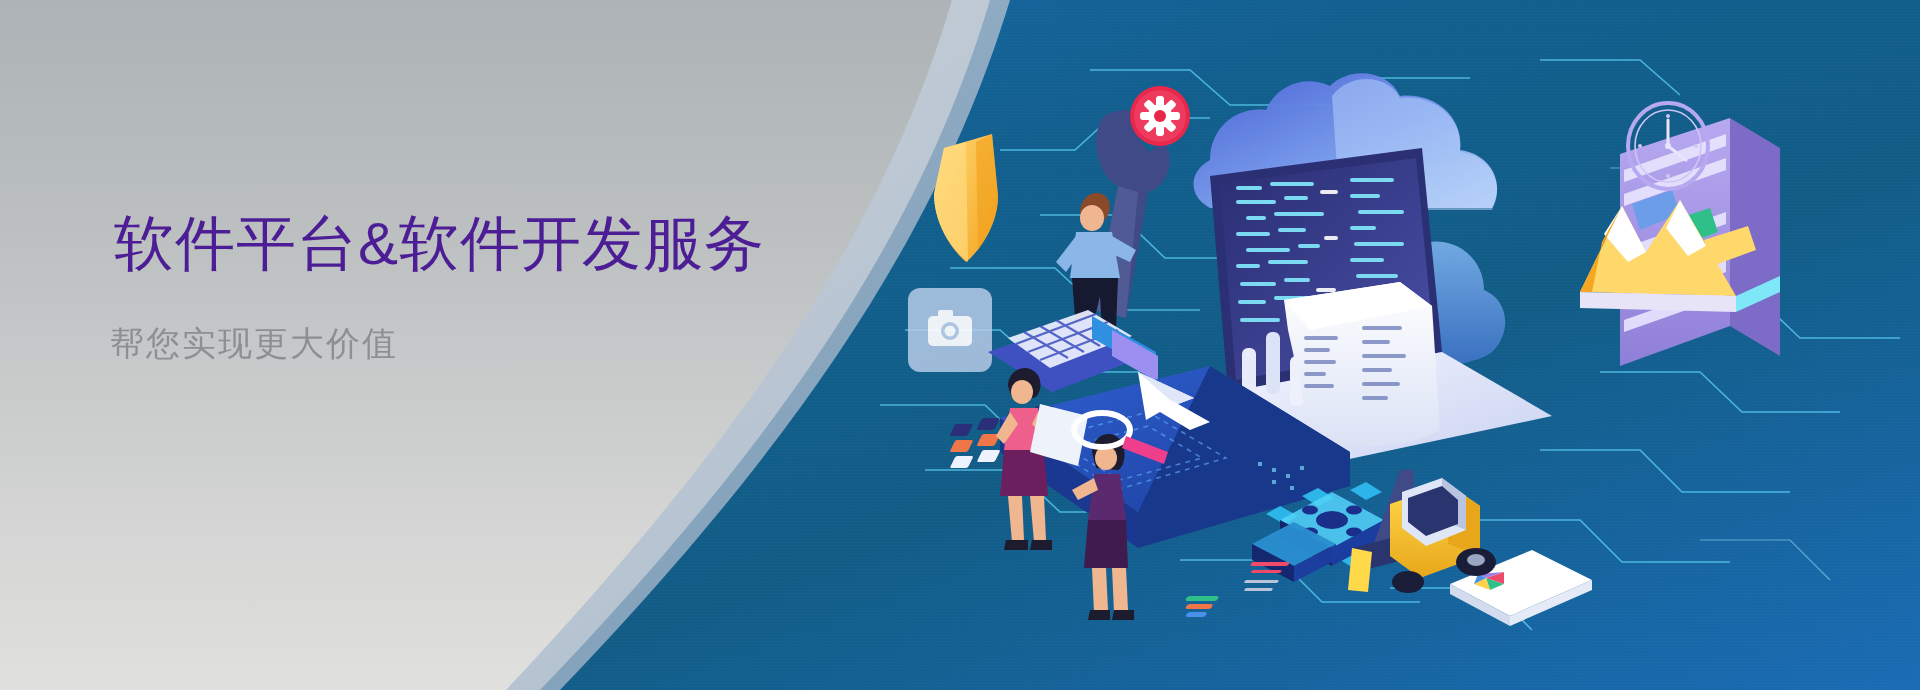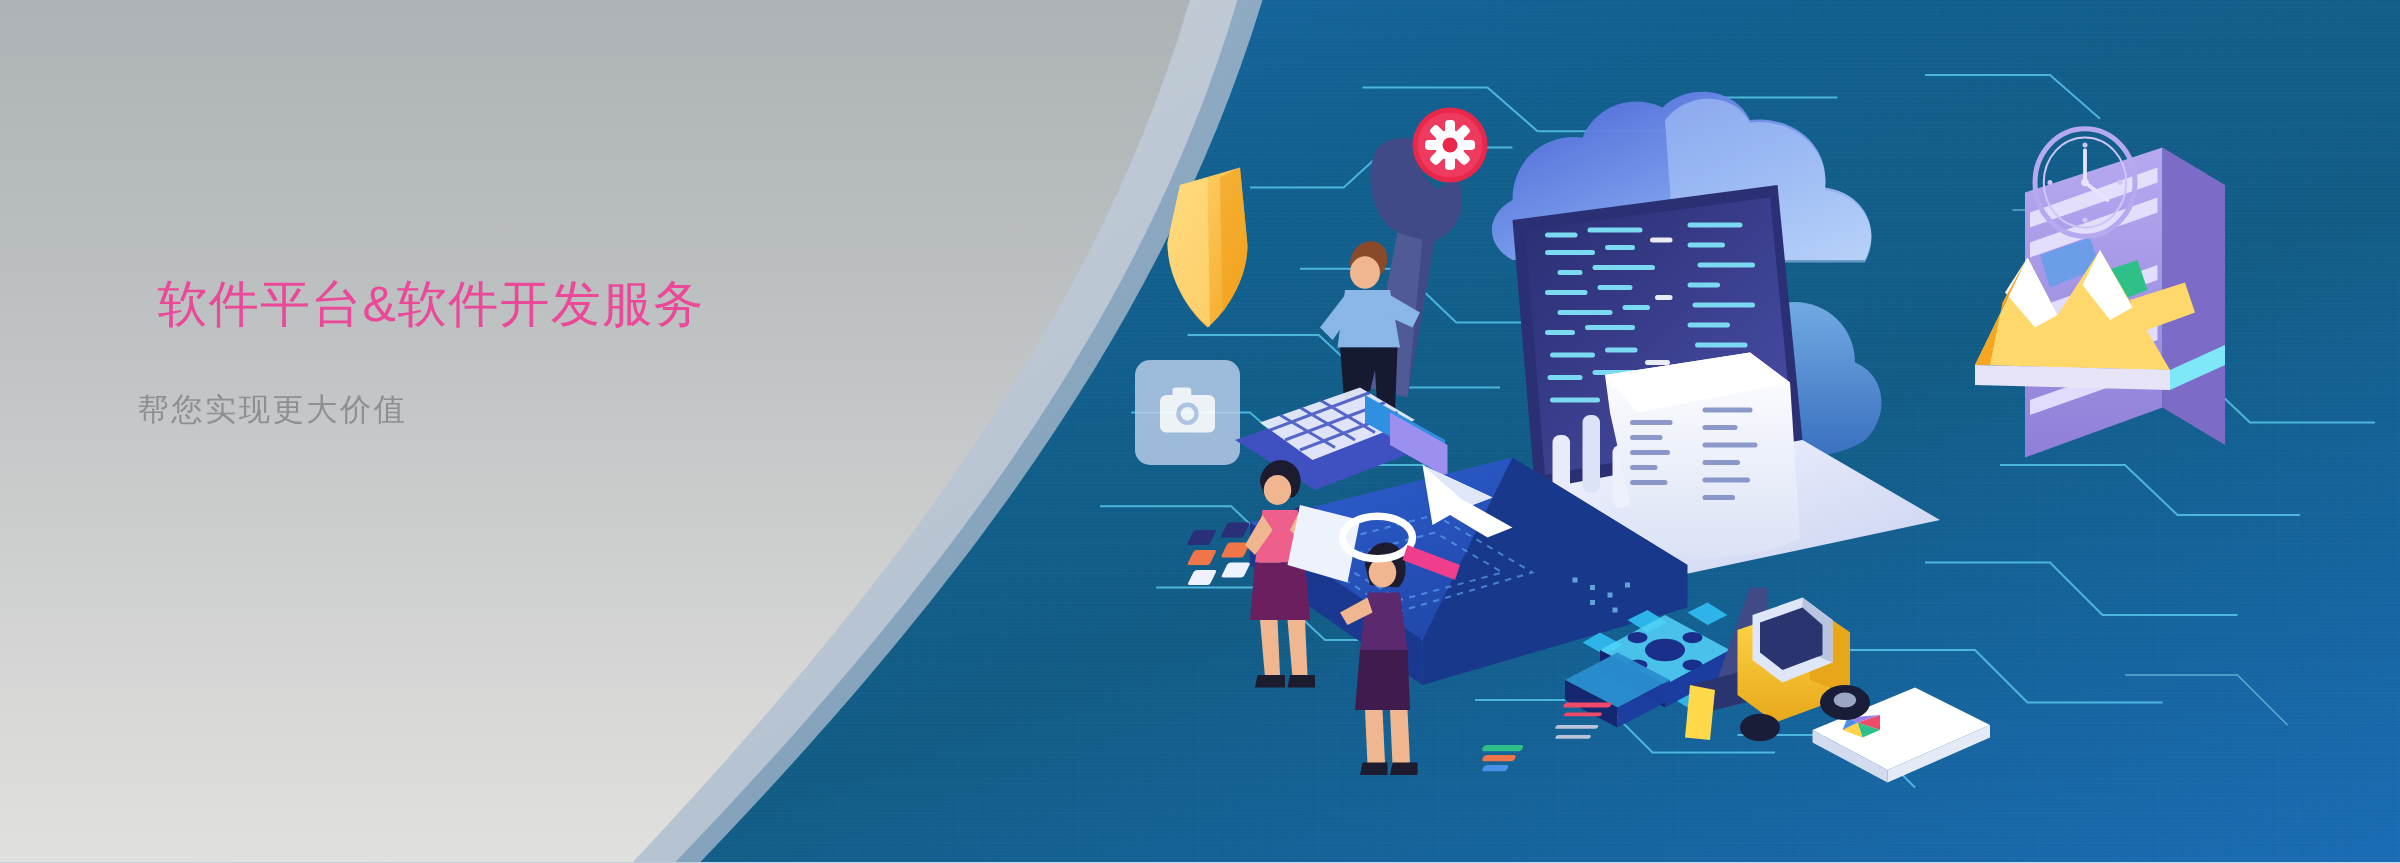--- a/index.html
+++ b/index.html
@@ -12,25 +12,25 @@
   .bg-blue{background:linear-gradient(160deg,#1c6db3 0%,#12608f 38%,#125d87 62%,#1a6cb5 100%);}
   .bg-noise{opacity:.30;
     background-image:
       repeating-linear-gradient(0deg,rgba(255,255,255,.055) 0 1px,transparent 1px 3px),
       repeating-linear-gradient(90deg,rgba(0,0,0,.05) 0 1px,transparent 1px 3px);
   }
   .curve-svg{position:absolute;top:0;left:0;}
   
   .copy{position:absolute;left:110px;top:206px;z-index:40;}
   .headline{
-    font-size:40px;line-height:1.12;color:#ec4899;letter-spacing:1px;
-    font-weight:400;white-space:nowrap;margin:16px;
+    font-size:60px;line-height:1.12;color:#4c1d95;letter-spacing:1px;
+    font-weight:400;white-space:nowrap;margin:4px;
   }
   .subline{
-    margin:44px 0 0 0;font-size:25px;color:#8d9093;letter-spacing:2px;
+    margin:44px 0 0 0;font-size:34px;color:#8d9093;letter-spacing:2px;
     font-weight:400;white-space:nowrap;
   }
   
   .illo{position:absolute;left:880px;top:0;width:1040px;height:690px;z-index:30;}
 </style>
 </head>
 <body>
 
 <div id="banner">
 

